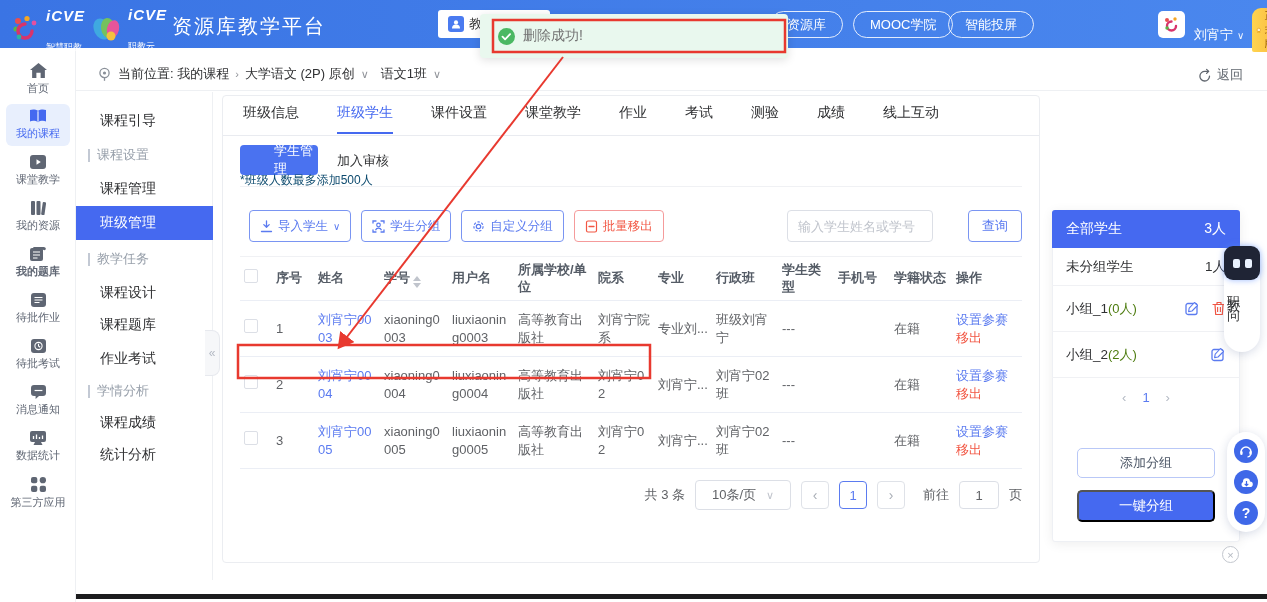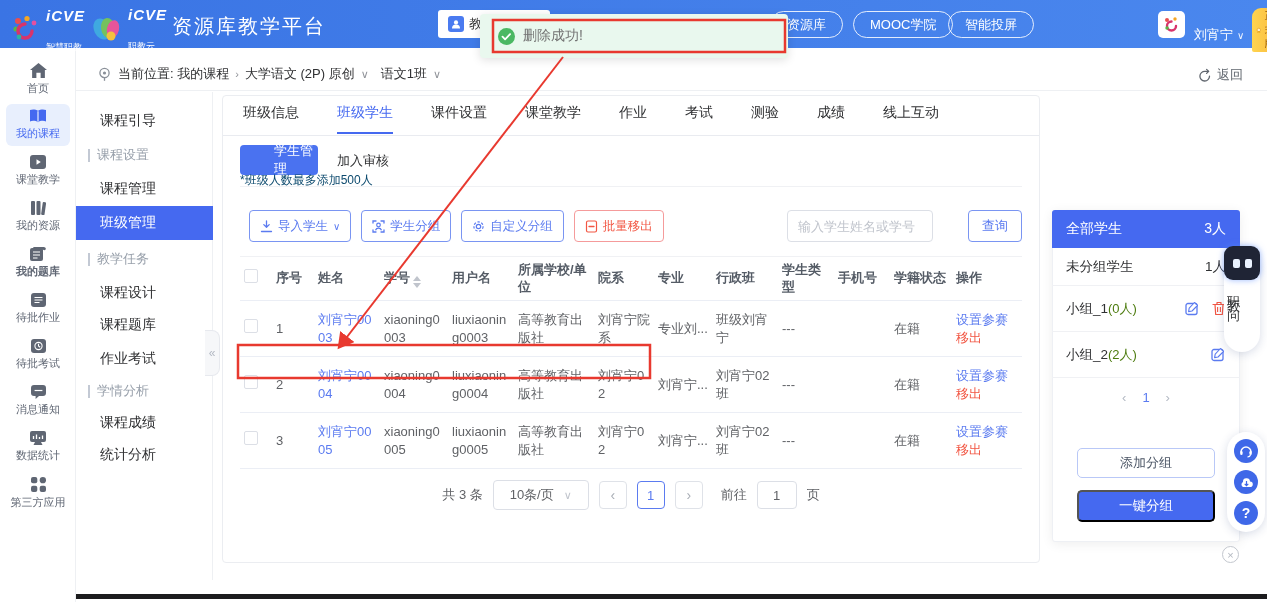--- a/index.html
+++ b/index.html
@@ -64,21 +64,21 @@
   th{font-size:13px;color:#555c66;font-weight:bold;text-align:left;border-top:1px solid #f0f1f4;border-bottom:1px solid #ebeef5;height:44px;padding:2px 4px;line-height:1.3;}
   td{font-size:13px;color:#606266;border-bottom:1px solid #ebeef5;height:56px;padding:4px 4px;line-height:1.35;word-break:break-all;vertical-align:middle;}
   .lnk{color:#5b7bf0;cursor:pointer;}
   .rlnk{color:#f25643;cursor:pointer;}
   .cbx{width:14px;height:14px;border:1px solid #dcdfe6;border-radius:2px;background:#fff;cursor:pointer;}
   .sort{display:inline-flex;flex-direction:column;gap:2px;margin-left:3px;vertical-align:1px;}
   .sort i{display:block;width:0;height:0;border-left:4px solid transparent;border-right:4px solid transparent;}
   .sort .up{border-bottom:5px solid #c0c4cc;}
   .sort .dn{border-top:5px solid #c0c4cc;}
   
-  .pager{left:240px;top:480px;width:782px;display:flex;align-items:center;justify-content:center;gap:10px;font-size:13px;color:#606266;}
+  .pager{left:240px;top:480px;width:782px;display:flex;align-items:center;justify-content:flex-end;gap:10px;font-size:13px;color:#606266;}
   .psel{width:96px;height:30px;border:1px solid #dcdfe6;border-radius:4px;display:flex;align-items:center;justify-content:center;gap:10px;color:#606266;cursor:pointer;}
   .psel .cv{color:#c0c4cc;font-size:11px;}
   .pbtn{width:28px;height:28px;border:1px solid #dfe2e8;border-radius:4px;background:#fff;color:#a8adb5;display:flex;align-items:center;justify-content:center;font-size:14px;cursor:pointer;}
   .pcur{width:28px;height:28px;border:1px solid #5b7bf0;border-radius:4px;color:#5b7bf0;display:flex;align-items:center;justify-content:center;cursor:pointer;}
   .ginput{width:40px;height:28px;border:1px solid #dcdfe6;border-radius:4px;text-align:center;font-size:13px;color:#606266;outline:none;}
   
   .gcard{left:1052px;top:210px;width:188px;height:332px;background:#fff;border:1px solid #eef0f4;border-radius:3px;box-shadow:0 2px 12px rgba(0,0,0,.07);}
   .grow{position:absolute;left:1052px;width:188px;display:flex;align-items:center;justify-content:space-between;padding:0 14px;cursor:pointer;}
   .ghead{top:210px;height:38px;background:#4569f0;border-radius:3px 3px 0 0;color:#fff;font-size:14px;}
   .gsub{top:248px;height:38px;border-bottom:1px solid #f0f1f4;color:#303133;font-size:13.5px;}

